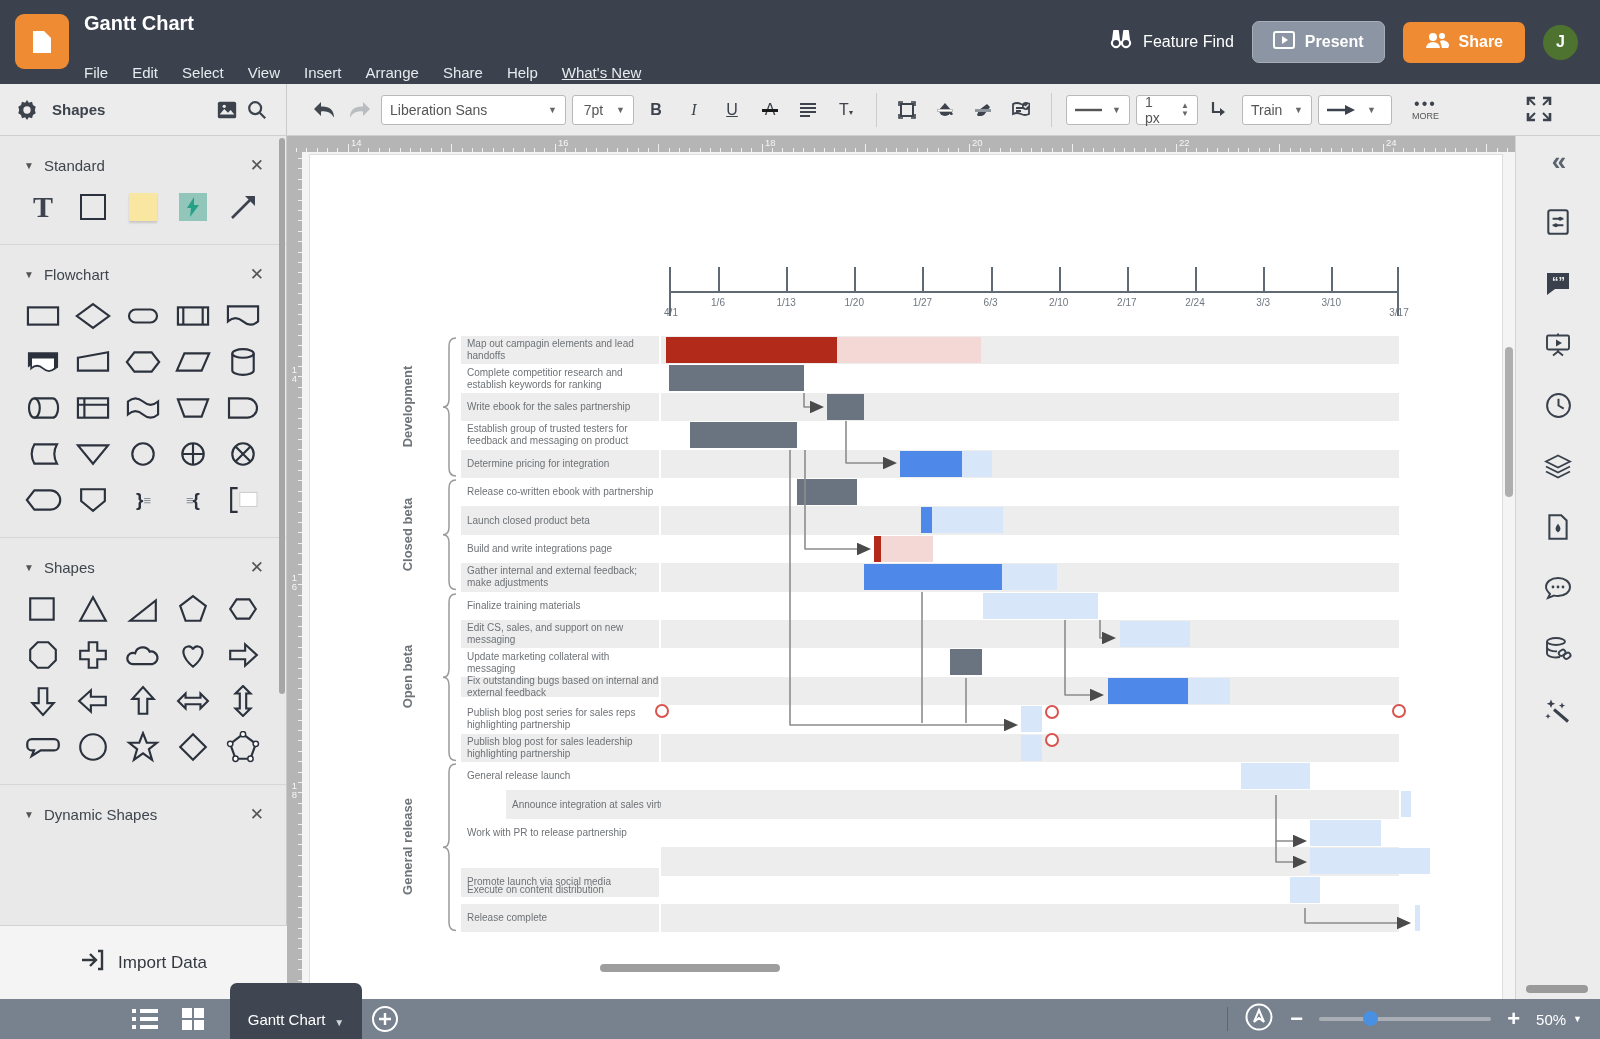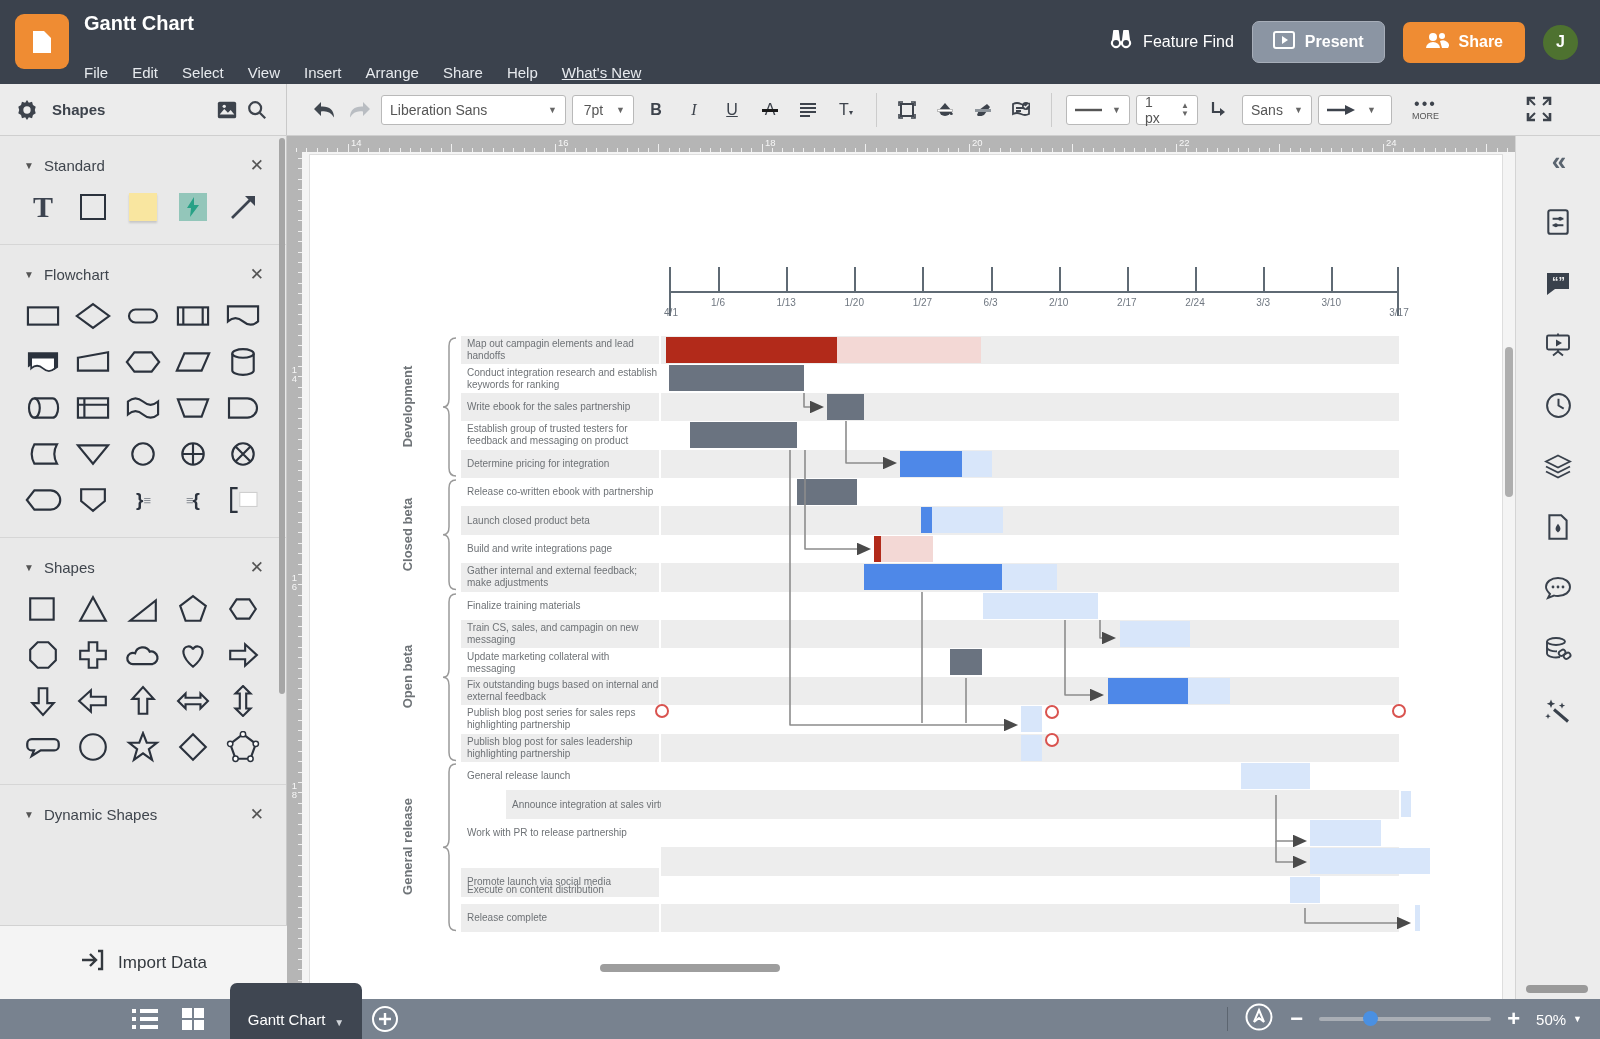--- a/index.html
+++ b/index.html
@@ -259,21 +259,21 @@
             <span>▼</span>
           </span>
       </div>
       <div class="fmt-btn">
         <svg width="20" height="20" viewBox="0 0 20 20" fill="none" stroke="#3d434c" stroke-width="2.2">
             <path d="M3 2 v10 h10"></path>
             <path d="M10 8 l5 4 -5 4 z" fill="#3d434c" stroke="none"></path>
           </svg>
       </div>
       <div class="select-box" style="width:70px">
-        <span style="flex:1">Sans</span>
+        <span style="flex:1">Train</span>
           <span class="caret">▼</span>
       </div>
       <div class="select-box" style="width:74px">
         <svg width="30" height="10" viewBox="0 0 30 10">
             <path d="M0 5 h20" stroke="#3d434c" stroke-width="2.5"></path>
             <path d="M18 0 l10 5 -10 5 z" fill="#3d434c"></path>
           </svg>
         <span class="caret">▼</span>
       </div>
       <div class="more-wrap">
@@ -827,21 +827,21 @@
         <div class="axis-tick" style="left: 884.98px; top: 112px; height: 24px;"></div>
         <div class="axis-label" style="left: 884.98px; top: 142px;">2/24</div>
         <div class="axis-tick" style="left: 953.12px; top: 112px; height: 24px;"></div>
         <div class="axis-label" style="left: 953.12px; top: 142px;">3/3</div>
         <div class="axis-tick" style="left: 1021.26px; top: 112px; height: 24px;"></div>
         <div class="axis-label" style="left: 1021.26px; top: 142px;">3/10</div>
         <div class="row-label striped" style="top: 181px; height: 28.4px;">Map out campagin elements and lead handoffs</div>
         <div class="row-band striped" style="top: 181px; height: 28.4px;"></div>
         <div class="bar" style="left: 356px; top: 182px; width: 171px; background: rgb(178, 42, 26);"></div>
         <div class="bar" style="left: 527px; top: 182px; width: 144px; background: rgb(243, 216, 213);"></div>
-        <div class="row-label" style="top: 209.4px; height: 28.4px;">Conduct integration research and establish keywords for ranking</div>
+        <div class="row-label" style="top: 209.4px; height: 28.4px;">Complete competitior research and establish keywords for ranking</div>
         <div class="row-band" style="top: 209.4px; height: 28.4px;"></div>
         <div class="bar" style="left: 359px; top: 210.4px; width: 135px; background: rgb(106, 115, 128);"></div>
         <div class="row-label striped" style="top: 237.8px; height: 28.4px;">Write ebook for the sales partnership</div>
         <div class="row-band striped" style="top: 237.8px; height: 28.4px;"></div>
         <div class="bar" style="left: 517px; top: 238.8px; width: 37px; background: rgb(106, 115, 128);"></div>
         <div class="row-label" style="top: 266.2px; height: 28.4px;">Establish group of trusted testers for feedback and messaging on product</div>
         <div class="row-band" style="top: 266.2px; height: 28.4px;"></div>
         <div class="bar" style="left: 380px; top: 267.2px; width: 107px; background: rgb(106, 115, 128);"></div>
         <div class="row-label striped" style="top: 294.6px; height: 28.4px;">Determine pricing for integration</div>
         <div class="row-band striped" style="top: 294.6px; height: 28.4px;"></div>
@@ -866,27 +866,27 @@
         <div class="row-band striped" style="top: 408.2px; height: 28.4px;"></div>
         <div class="bar" style="left: 554px; top: 409.2px; width: 138px; background: rgb(78, 136, 232);"></div>
         <div class="bar" style="left: 692px; top: 409.2px; width: 55px; background: rgb(216, 230, 250);"></div>
         <div class="group-label" style="left: 37px; top: 371.8px; width: 120px; text-align: center;">Closed beta</div>
         <svg width="14" height="113.60000000000002" style="position:absolute;left:132px;top:323px;overflow:visible">
           <path d="M14,2 Q7,2 7,10 L7,48.80000000000001 Q7,56.80000000000001 1,56.80000000000001 Q7,56.80000000000001 7,64.80000000000001 L7,103.60000000000002 Q7,111.60000000000002 14,111.60000000000002" fill="none" stroke="#9a9a9a" stroke-width="1.5"></path>
         </svg>
         <div class="row-label" style="top: 436.6px; height: 28px;">Finalize training materials</div>
         <div class="row-band" style="top: 436.6px; height: 28.4px;"></div>
         <div class="bar" style="left: 673px; top: 437.6px; width: 115px; background: rgb(216, 230, 250);"></div>
-        <div class="row-label striped" style="top: 465px; height: 28.4px;">Train CS, sales, and campagin on new messaging</div>
+        <div class="row-label striped" style="top: 465px; height: 28.4px;">Edit CS, sales, and support on new messaging</div>
         <div class="row-band striped" style="top: 465px; height: 28.4px;"></div>
         <div class="bar" style="left: 810px; top: 466px; width: 70px; background: rgb(216, 230, 250);"></div>
         <div class="row-label" style="top: 493.4px; height: 28.4px;">Update marketing collateral with messaging</div>
         <div class="row-band" style="top: 493.4px; height: 28.4px;"></div>
         <div class="bar" style="left: 640px; top: 494.4px; width: 32px; background: rgb(106, 115, 128);"></div>
-        <div class="row-label striped" style="top: 521.8px; height: 28px;">Fix outstanding bugs based on internal and external feedback</div>
+        <div class="row-label striped" style="top: 521.8px; height: 20px;">Fix outstanding bugs based on internal and external feedback</div>
         <div class="row-band striped" style="top: 521.8px; height: 28.4px;"></div>
         <div class="bar" style="left: 798px; top: 522.8px; width: 80px; background: rgb(78, 136, 232);"></div>
         <div class="bar" style="left: 878px; top: 522.8px; width: 42px; background: rgb(216, 230, 250);"></div>
         <div class="row-label" style="top: 550.2px; height: 28.4px;">Publish blog post series for sales reps highlighting partnership</div>
         <div class="row-band" style="top: 550.2px; height: 28.4px;"></div>
         <div class="bar" style="left: 711px; top: 551.2px; width: 21px; background: rgb(216, 230, 250);"></div>
         <div class="row-label striped" style="top: 578.6px; height: 28.4px;">Publish blog post for sales leadership highlighting partnership</div>
         <div class="row-band striped" style="top: 578.6px; height: 28.4px;"></div>
         <div class="bar" style="left: 711px; top: 579.6px; width: 21px; background: rgb(216, 230, 250);"></div>
         <div class="group-label" style="left: 37px; top: 513.8px; width: 120px; text-align: center;">Open beta</div>

